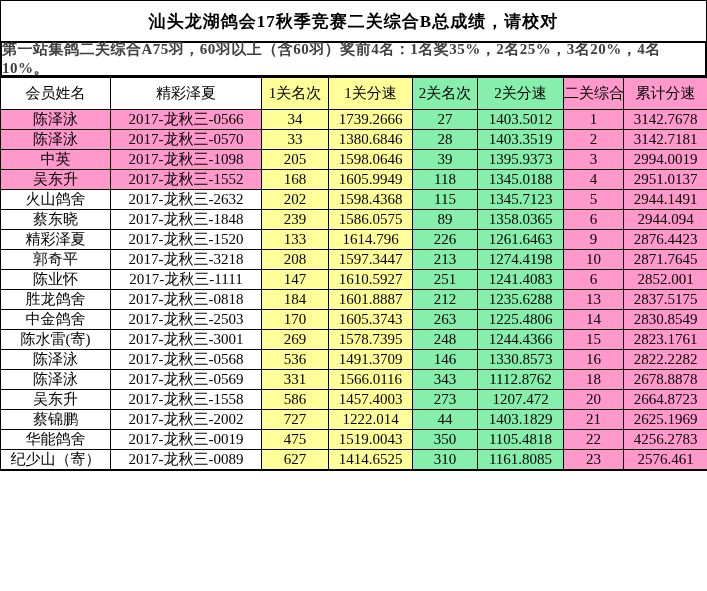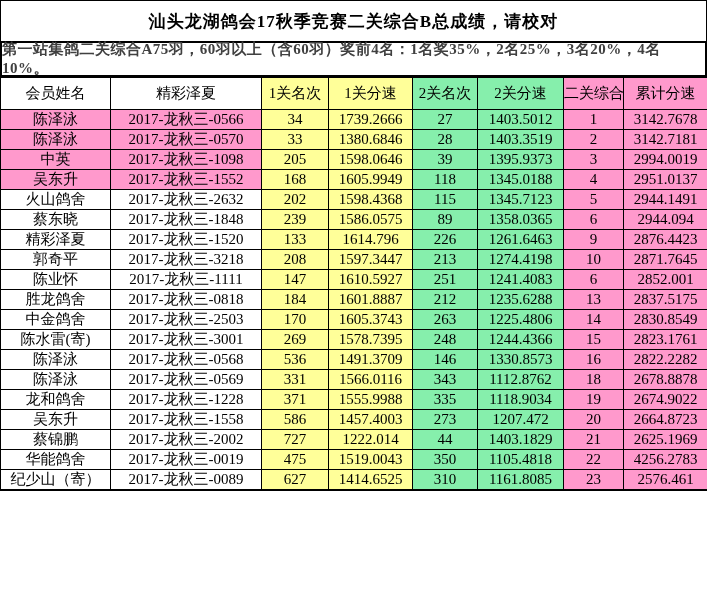--- a/index.html
+++ b/index.html
@@ -207,30 +207,20 @@
           <td class="c0">陈泽泳</td>
           <td class="c1">2017-龙秋三-0569</td>
           <td class="c2">331</td>
           <td class="c3">1566.0116</td>
           <td class="c4">343</td>
           <td class="c5">1112.8762</td>
           <td class="c6">18</td>
           <td class="c7">2678.8878</td>
         </tr>
         <tr>
-          <td class="c0">龙和鸽舍</td>
-          <td class="c1">2017-龙秋三-1228</td>
-          <td class="c2">371</td>
-          <td class="c3">1555.9988</td>
-          <td class="c4">335</td>
-          <td class="c5">1118.9034</td>
-          <td class="c6">19</td>
-          <td class="c7">2674.9022</td>
-        </tr>
-        <tr>
           <td class="c0">吴东升</td>
           <td class="c1">2017-龙秋三-1558</td>
           <td class="c2">586</td>
           <td class="c3">1457.4003</td>
           <td class="c4">273</td>
           <td class="c5">1207.472</td>
           <td class="c6">20</td>
           <td class="c7">2664.8723</td>
         </tr>
         <tr>

